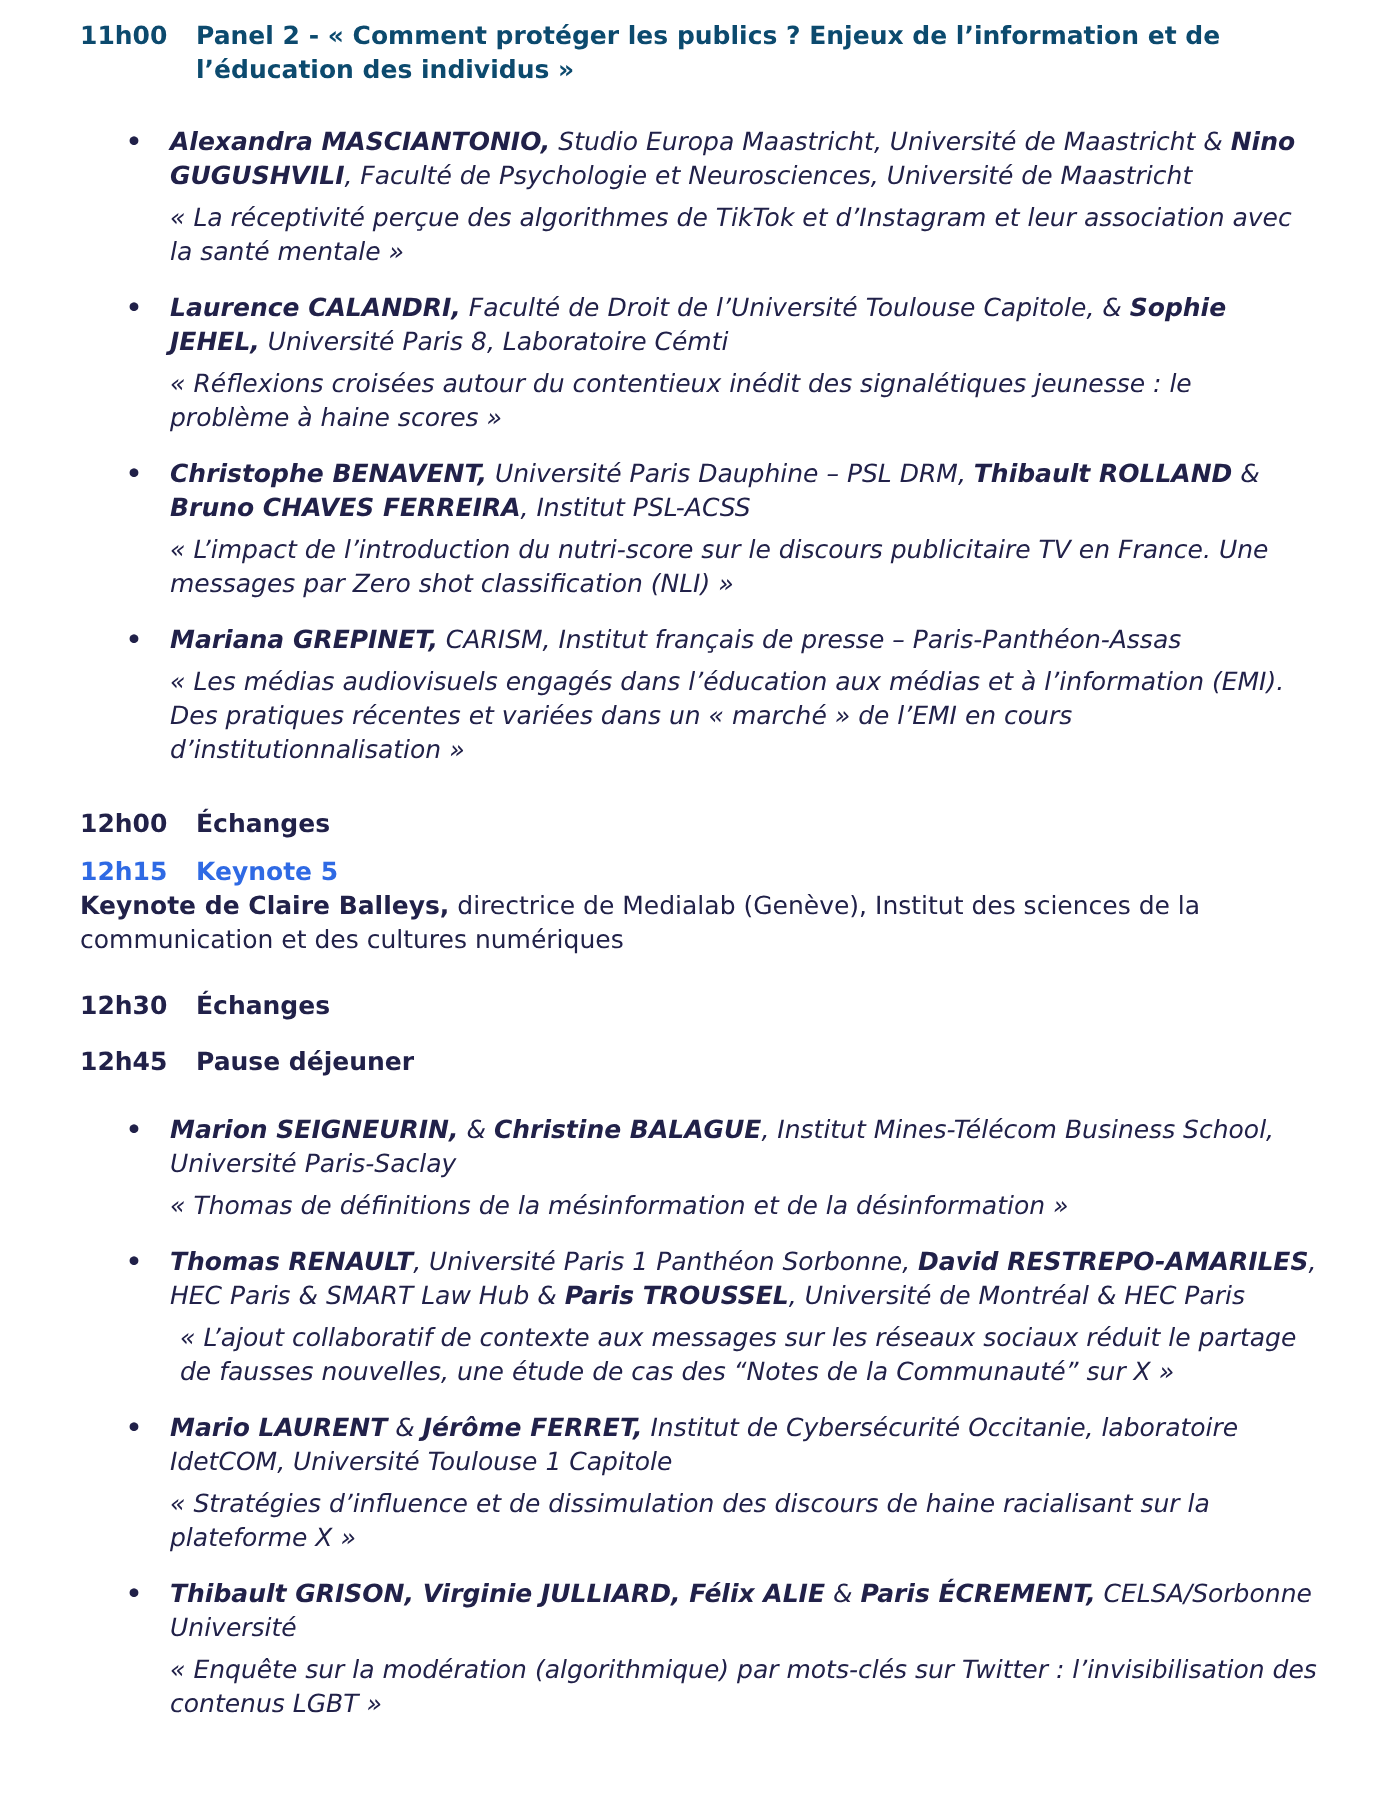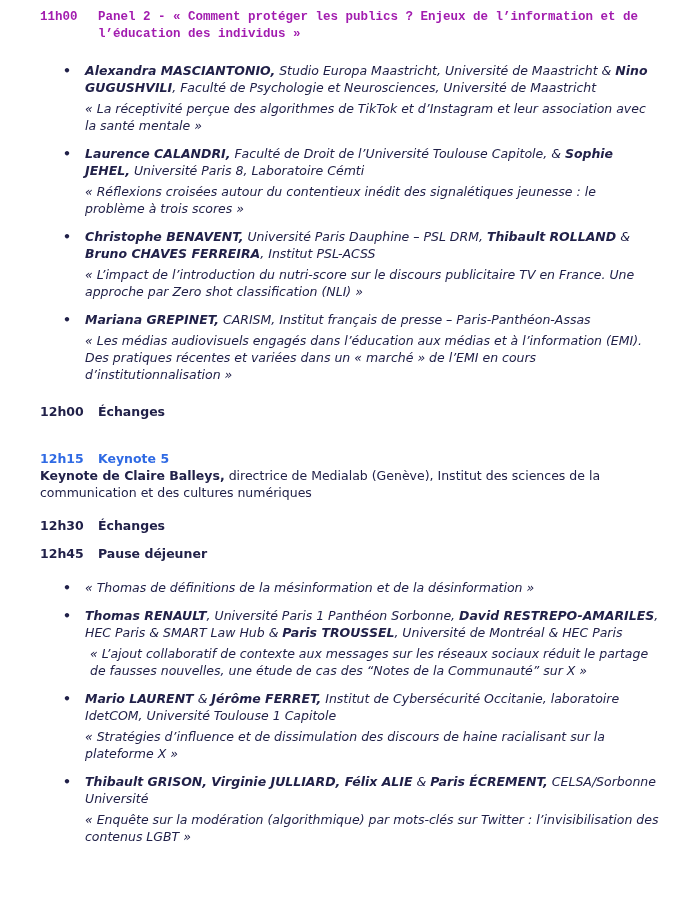--- a/index.html
+++ b/index.html
@@ -12,27 +12,27 @@
   }
   .page { padding: 9px 26px 14px 40px; box-sizing: border-box; width: 689px; }
   .b { font-weight: 700; }
 
   
   .trow { display: flex; align-items: flex-start; }
   .trow .time { flex: 0 0 58px; font-weight: 700; }
   .trow .tlabel { font-weight: 700; }
 
   .panel-head { color: #2c5cda; }
-  .panel-head .time, .panel-head .tlabel { color: #a21caf; font-family: Liberation Mono, monospace; }
+  .panel-head .time, .panel-head .tlabel { color: #0c4a6e; }
   .keynote-head { color: #2f6ae4; }
   .keynote-head .time, .keynote-head .tlabel { color: #2f6ae4; }
 
   .mt-list { margin-top: 19px; }
   .mt-echanges1 { margin-top: 20px; }
-  .mt-keynote { margin-top: 30px; }
+  .mt-keynote { margin-top: 7px; }
   .mt-keypara { margin-top: 11px; }
   .mt-echanges2 { margin-top: 16px; }
   .mt-pause { margin-top: 11px; }
   .mt-panel3 { margin-top: 28px; }
   .mt-list3 { margin-top: 17px; }
 
   
   .item { position: relative; padding-left: 41px; margin-bottom: 11px; }
   .item::before {
     content: "\2022";
@@ -60,26 +60,26 @@
 
   <div class="mt-list">
 
     <div class="item">
       <p><span class="b">Alexandra MASCIANTONIO,</span><span> Studio Europa Maastricht, Université de Maastricht &amp; </span><span class="b">Nino GUGUSHVILI</span><span>, Faculté de Psychologie et Neurosciences, Université de Maastricht</span></p>
       <p class="quote">« La réceptivité perçue des algorithmes de TikTok et d’Instagram et leur association avec la santé mentale »</p>
     </div>
 
     <div class="item">
       <p><span class="b">Laurence CALANDRI,</span><span> Faculté de Droit de l’Université Toulouse Capitole, &amp; </span><span class="b">Sophie JEHEL,</span><span> Université Paris 8, Laboratoire Cémti</span></p>
-      <p class="quote">« Réflexions croisées autour du contentieux inédit des signalétiques jeunesse : le problème à trois scores »</p>
+      <p class="quote">« Réflexions croisées autour du contentieux inédit des signalétiques jeunesse : le problème à haine scores »</p>
     </div>
 
     <div class="item">
       <p><span class="b">Christophe BENAVENT,</span><span> Université Paris Dauphine – PSL DRM, </span><span class="b">Thibault ROLLAND</span><span> &amp; </span><span class="b">Bruno CHAVES FERREIRA</span><span>, Institut PSL-ACSS</span></p>
-      <p class="quote">« L’impact de l’introduction du nutri-score sur le discours publicitaire TV en France. Une approche par Zero shot classification (NLI) »</p>
+      <p class="quote">« L’impact de l’introduction du nutri-score sur le discours publicitaire TV en France. Une messages par Zero shot classification (NLI) »</p>
     </div>
 
     <div class="item">
       <p><span class="b">Mariana GREPINET,</span><span> CARISM, Institut français de presse – Paris-Panthéon-Assas</span></p>
       <p class="quote">« Les médias audiovisuels engagés dans l’éducation aux médias et à l’information (EMI). Des pratiques récentes et variées dans un « marché » de l’EMI en cours d’institutionnalisation »</p>
     </div>
 
   </div>
 
   <div class="trow mt-echanges1">
@@ -101,20 +101,21 @@
 
   <div class="trow mt-pause">
     <div class="time">12h45</div>
     <div class="tlabel">Pause déjeuner</div>
   </div>
 
 
   <div class="mt-list3">
 
     <div class="item">
+      <p><span class="b">Marion SEIGNEURIN,</span><span> &amp; </span><span class="b">Christine BALAGUE</span><span>, Institut Mines-Télécom Business School, Université Paris-Saclay</span></p>
       <p class="quote">« Thomas de définitions de la mésinformation et de la désinformation »</p>
     </div>
 
     <div class="item">
       <p><span class="b">Thomas RENAULT</span><span>, Université Paris 1 Panthéon Sorbonne, </span><span class="b">David RESTREPO-AMARILES</span><span>, HEC Paris &amp; SMART Law Hub &amp; </span><span class="b">Paris TROUSSEL</span><span>, Université de Montréal &amp; HEC Paris</span></p>
       <p class="quote qi">« L’ajout collaboratif de contexte aux messages sur les réseaux sociaux réduit le partage de fausses nouvelles, une étude de cas des “Notes de la Communauté” sur X »</p>
     </div>
 
     <div class="item">
       <p><span class="b">Mario LAURENT</span><span> &amp; </span><span class="b">Jérôme FERRET,</span><span> Institut de Cybersécurité Occitanie, laboratoire IdetCOM, Université Toulouse 1 Capitole</span></p>

